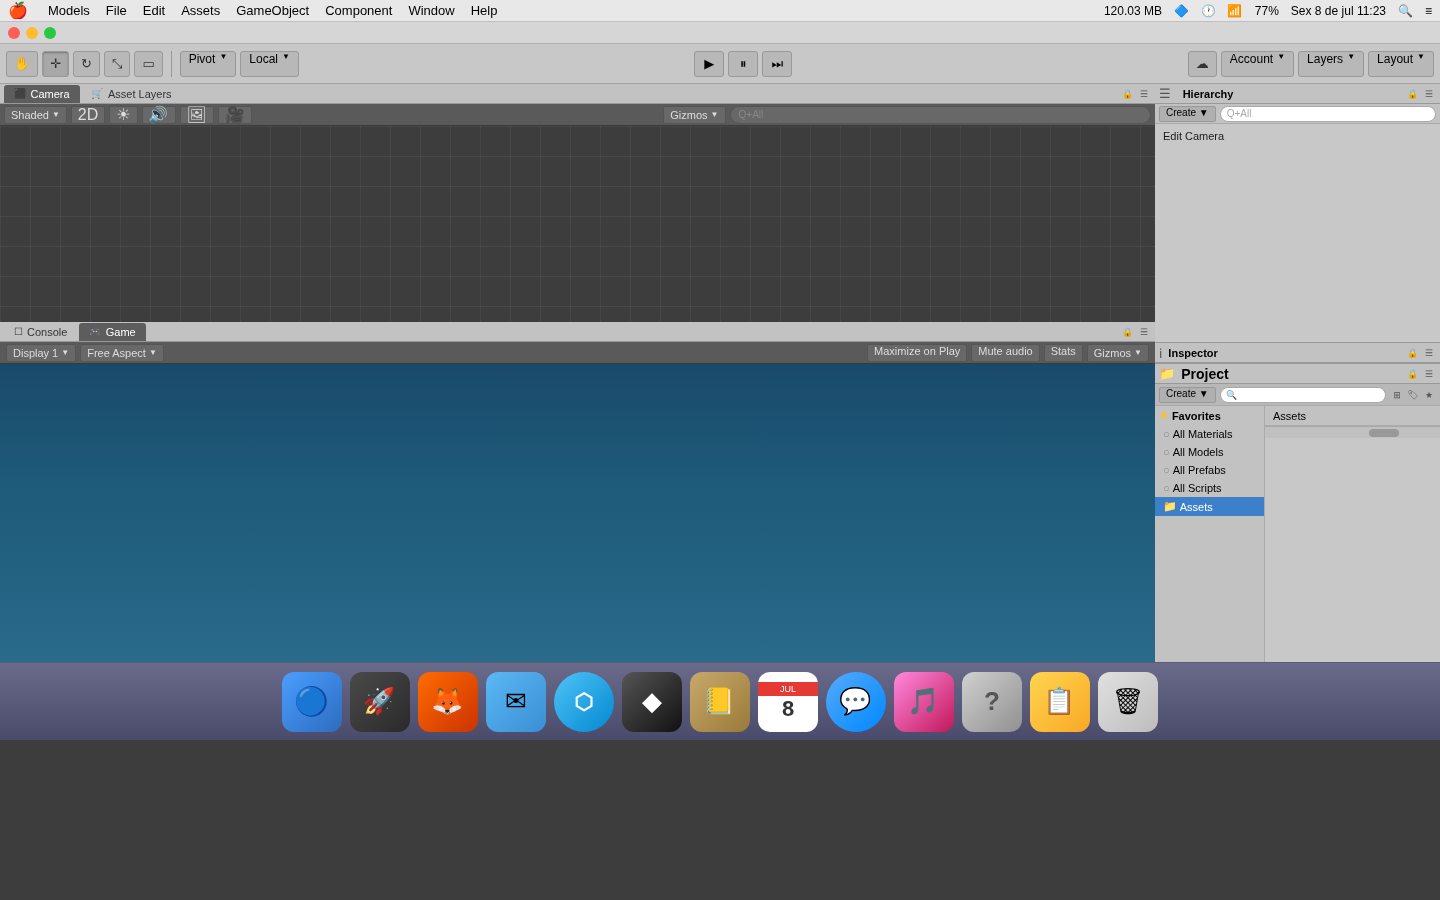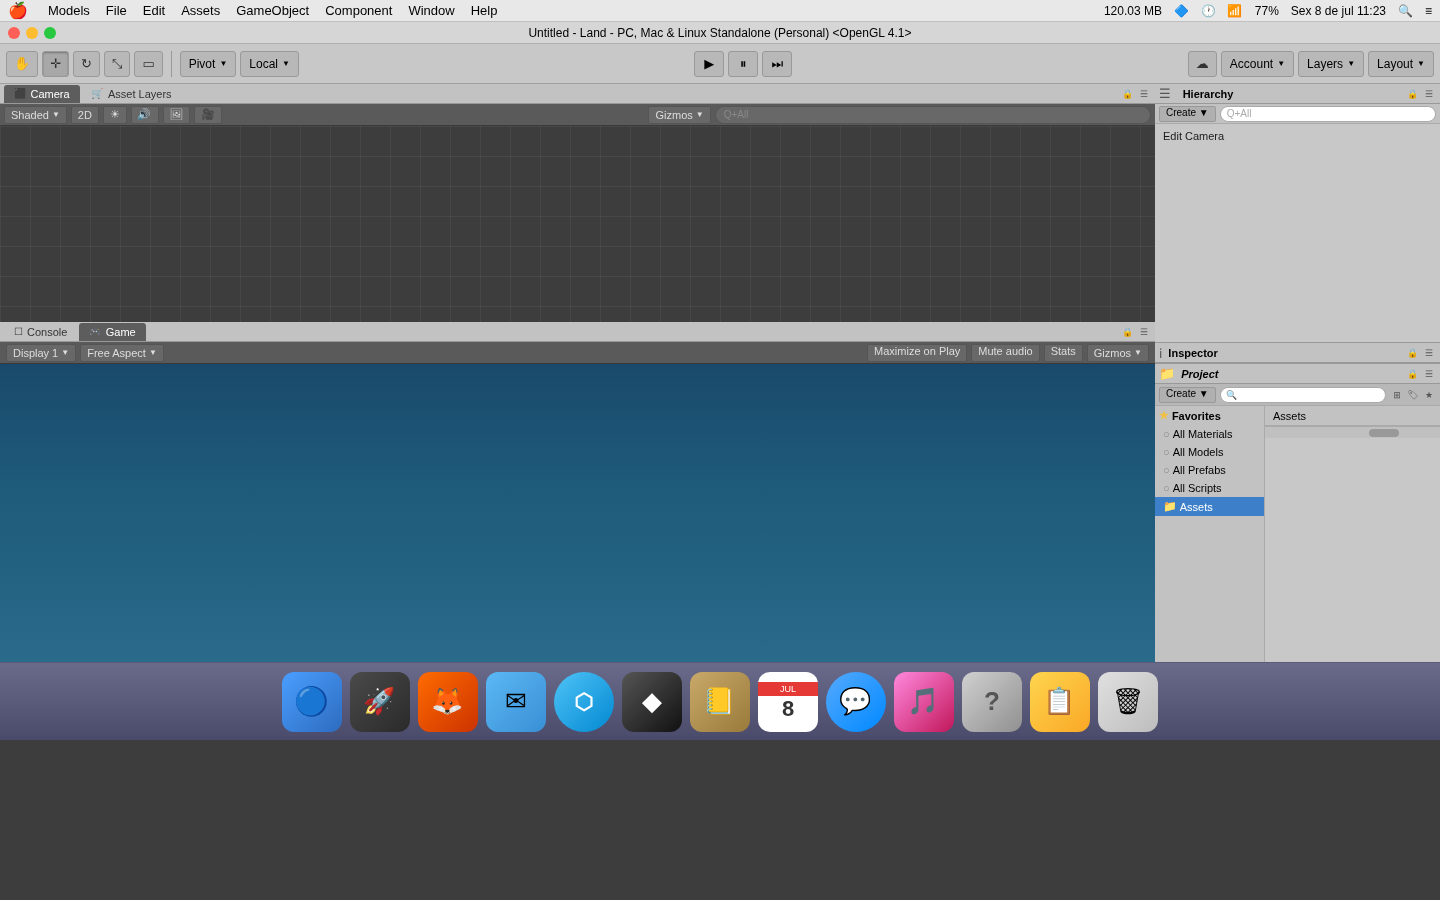--- a/index.html
+++ b/index.html
@@ -42,21 +42,21 @@
     .toolbar-sep { width: 1px; height: 26px; background: #999; margin: 0 4px; }
     .toolbar-center { flex: 1; display: flex; align-items: center; justify-content: center; gap: 4px; }
     .play-btn {
       width: 30px; height: 26px; background: #b8b8b8; border: 1px solid #999;
       border-radius: 3px; display: flex; align-items: center; justify-content: center;
       cursor: pointer; font-size: 13px;
     }
     .toolbar-right { margin-left: auto; display: flex; align-items: center; gap: 4px; }
     .toolbar-dropdown {
       height: 26px; padding: 0 8px; background: #b8b8b8; border: 1px solid #999;
-      border-radius: 3px; display: flex; align-items: center; gap: 4px; cursor: pointer; font-size: 12px;
+      border-radius: 3px; display: flex; gap: 4px; cursor: pointer; font-size: 12px;
     }
 
     
     .panel-tabs {
       height: 20px; background: #c2c2c2; display: flex; align-items: center;
       border-bottom: 1px solid #999; padding: 0 4px; gap: 2px;
     }
     .panel-tab {
       height: 18px; padding: 0 10px; font-size: 11px; display: flex; align-items: center;
       cursor: pointer; border-radius: 3px 3px 0 0; color: #333;
@@ -65,21 +65,21 @@
     .panel-tab-icon { margin-right: 4px; font-size: 10px; }
     .panel-right-controls { margin-left: auto; display: flex; gap: 2px; }
 
     
     #scene-toolbar {
       height: 22px; background: #5a5a5a; display: flex; align-items: center;
       padding: 0 4px; gap: 4px; border-bottom: 1px solid #3a3a3a;
     }
     .scene-tool-btn {
       height: 18px; padding: 0 6px; background: #686868; border: 1px solid #555;
-      border-radius: 2px; font-size: 11px; color: #ddd; cursor: pointer; display: flex; align-items: center;
+      border-radius: 2px; font-size: 16px; color: #ddd; cursor: pointer; display: flex; align-items: center;
     }
     .scene-dropdown {
       height: 18px; padding: 0 6px; background: #686868; border: 1px solid #555;
       border-radius: 2px; font-size: 11px; color: #ddd; cursor: pointer; display: flex; align-items: center; gap: 3px;
     }
     .scene-search {
       flex: 1; height: 18px; background: #686868; border: 1px solid #555;
       border-radius: 10px; padding: 0 8px; font-size: 11px; color: #ddd; display: flex; align-items: center;
     }
 
@@ -165,21 +165,20 @@
     <span>≡</span>
   </div>
 </div>
 
 <div id="titlebar">
   <div class="window-controls">
     <div class="wc wc-close"></div>
     <div class="wc wc-min"></div>
     <div class="wc wc-max"></div>
   </div>
-  <span>Untitled - Land - PC, Mac &amp; Linux Standalone (Personal) &lt;OpenGL 4.1&gt;</span>
 </div>
 
 <div id="toolbar">
 
   <div class="tool-btn" title="Hand">✋</div>
   <div class="tool-btn active" title="Move">✛</div>
   <div class="tool-btn" title="Rotate">↻</div>
   <div class="tool-btn" title="Scale">⤡</div>
   <div class="tool-btn" title="Rect">▭</div>
   <div class="toolbar-sep"></div>
@@ -342,21 +341,21 @@
           <div class="panel-icon-btn">☰</div>
         </div>
       </div>
       <div style="flex:1; background:#c8c8c8;"></div>
     </div>
 
     <div style="height:340px; display:flex; flex-direction:column; border-top:1px solid #999;">
 
       <div class="panel-tabs">
         <span style="font-size:13px; margin-right:4px; color:#555;">📁</span>
-        <span style="font-size:11px; font-weight:600;font-style:italic;">Project</span>
+        <span style="font-size:14px; font-weight:600;">Project</span>
         <div class="panel-right-controls" style="margin-left:auto;">
           <div class="panel-icon-btn">🔒</div>
           <div class="panel-icon-btn">☰</div>
         </div>
       </div>
 
       <div style="height:22px; background:#b8b8b8; display:flex; align-items:center; padding:2px 4px; gap:4px; border-bottom:1px solid #aaa;">
         <div class="h-btn">
           <span>Create</span>
           <span> ▼</span>

